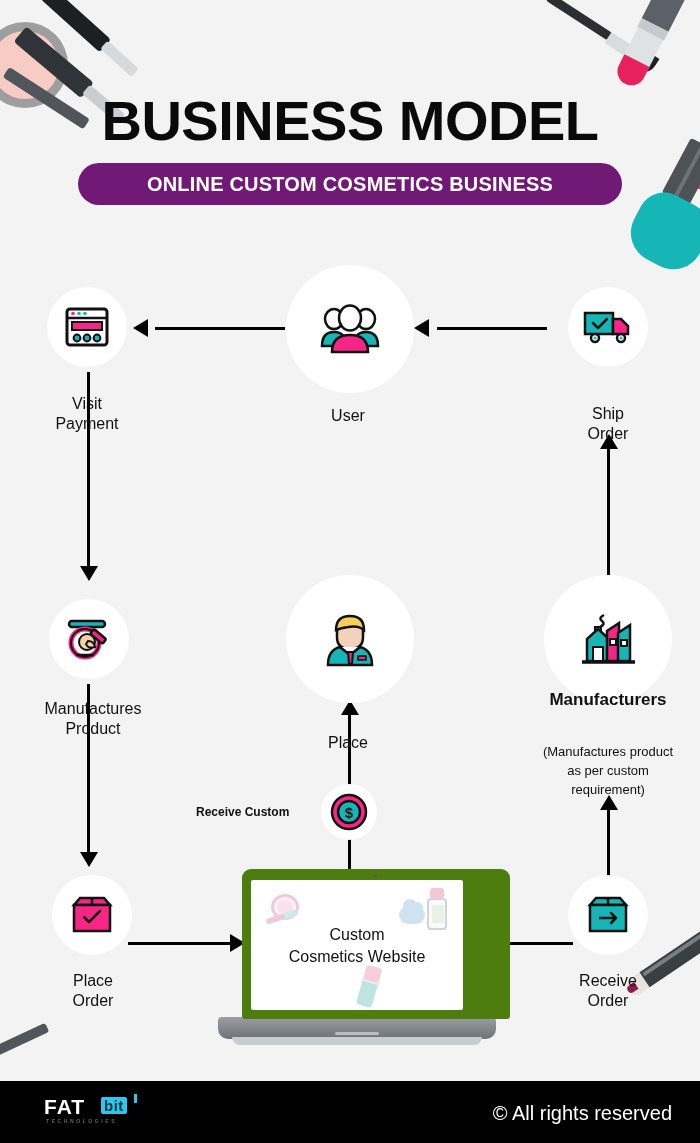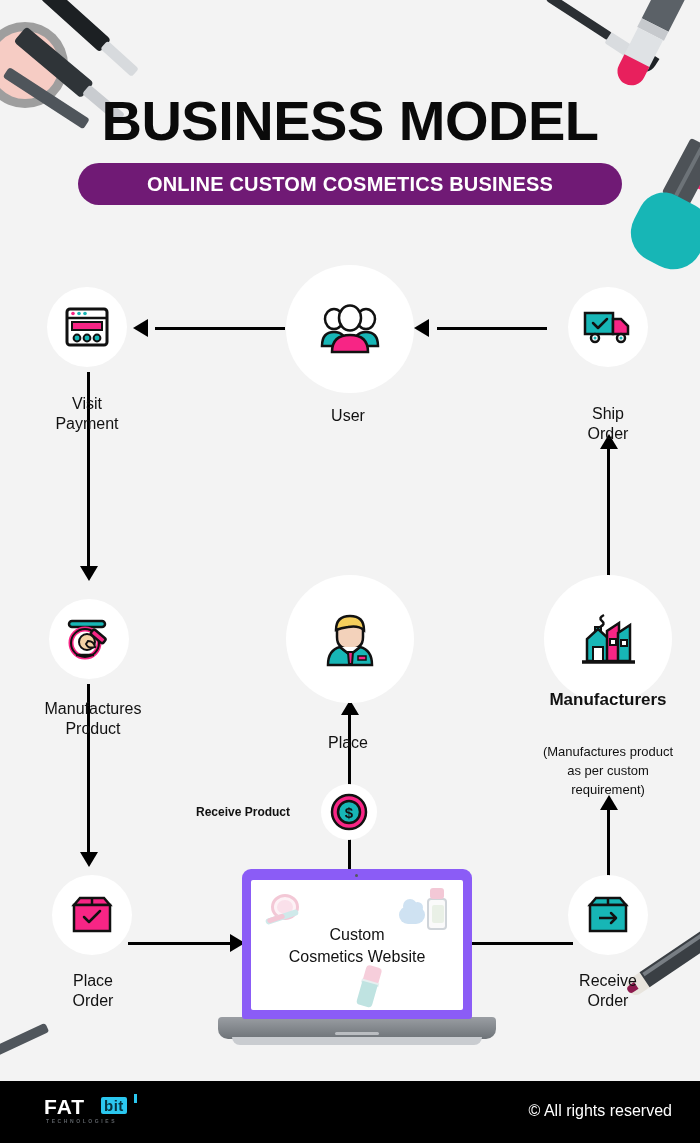--- a/index.html
+++ b/index.html
@@ -163,22 +163,22 @@
   .v { width: 3px; }
   .arrow { position: absolute; width: 0; height: 0; }
   .arrow.left  { border-top: 9px solid transparent; border-bottom: 9px solid transparent; border-right: 15px solid #000; }
   .arrow.right { border-top: 9px solid transparent; border-bottom: 9px solid transparent; border-left: 15px solid #000; }
   .arrow.down  { border-left: 9px solid transparent; border-right: 9px solid transparent; border-top: 15px solid #000; }
   .arrow.up    { border-left: 9px solid transparent; border-right: 9px solid transparent; border-bottom: 15px solid #000; }
 
   
   .laptop { position: absolute; left: 218px; top: 869px; width: 278px; height: 178px; }
   .laptop .lid {
-    position: absolute; left: 24px; top: 0; width: 230px; height: 150px;
-    background: #8b5cf6; border-radius: 9px 9px 3px 3px;
+    position: absolute; left: 24px; top: 0; width: 268px; height: 150px;
+    background: #4d7c0f; border-radius: 9px 9px 3px 3px;
     padding: 11px 9px 9px 9px;
   }
   .laptop .cam {
     position:absolute; left:50%; top:5px; margin-left:-2px;
     width:3px; height:3px; border-radius:50%; background:#53595f;
   }
   .laptop .screen {
     position: absolute; left: 9px; top: 11px; width: 212px; height: 130px;
     background: #ffffff; border-radius: 2px; overflow: hidden;
   }
@@ -255,21 +255,21 @@
   .logo .tick {
     position: absolute; left: 90px; top: -1px; width: 3px; height: 9px;
     background: #2bc7ef;
   }
   .logo .tech {
     position: absolute; left: 2px; top: 23px;
     font-size: 5px; letter-spacing: 2.6px; color: #5d6166; font-weight: bold;
   }
   .copyright {
     position: absolute; right: 28px; top: 21px;
-    color: #ffffff; font-size: 16px;
+    color: #ffffff; font-size: 20px;
   }
 </style>
 </head>
 <body>
 
 <div id="page">
 
   <div class="deco compact-tl"></div>
   <div class="deco brush-tl"></div>
   <div class="deco mascara-a"></div>
@@ -419,21 +419,21 @@
 as per custom
 requirement)</div>
 
   <div class="node coin" style="left:321px; top:784px;">
     <svg width="38" height="38" viewBox="0 0 38 38">
       <circle cx="19" cy="19" r="17" fill="#f72585" stroke="#111" stroke-width="2.5"></circle>
       <circle cx="19" cy="19" r="11" fill="#17b6b6" stroke="#111" stroke-width="2.5"></circle>
       <text x="19" y="25" text-anchor="middle" font-size="15" font-weight="bold" fill="#111" font-family="Liberation Sans, sans-serif">$</text>
     </svg>
   </div>
-  <div class="small-label" style="left:196px; top:805px;">Receive Product</div>
+  <div class="small-label" style="left:196px; top:805px;">Receive Custom</div>
 
   <div class="node mid" style="left:52px; top:875px;">
     <svg width="44" height="40" viewBox="0 0 44 40">
       <path d="M4 10 l6 -7 h24 l6 7 z" fill="#f72585" stroke="#111" stroke-width="2.5"></path>
       <rect x="4" y="10" width="36" height="26" fill="#f72585" stroke="#111" stroke-width="2.5"></rect>
       <line x1="22" y1="3" x2="22" y2="10" stroke="#111" stroke-width="2.5"></line>
       <path d="M14 22 l5 5 l11 -11" fill="none" stroke="#111" stroke-width="2.5" stroke-linecap="round" stroke-linejoin="round"></path>
     </svg>
   </div>
   <div class="node-label" style="left:23px; top:971px; width:140px;">Place

